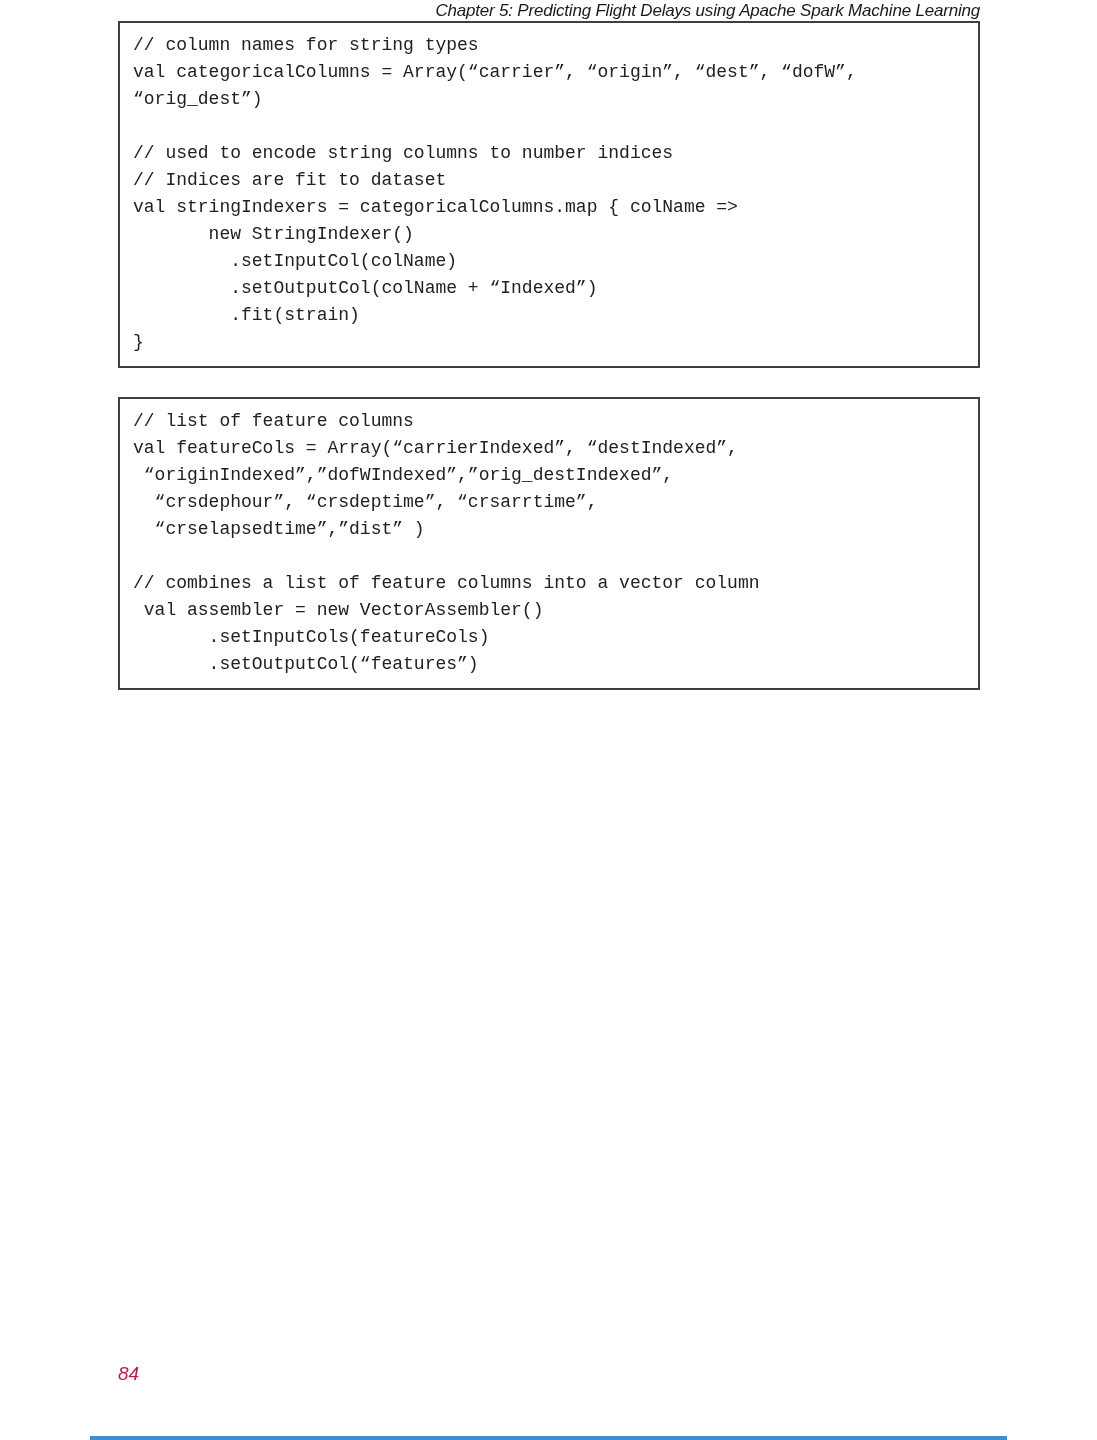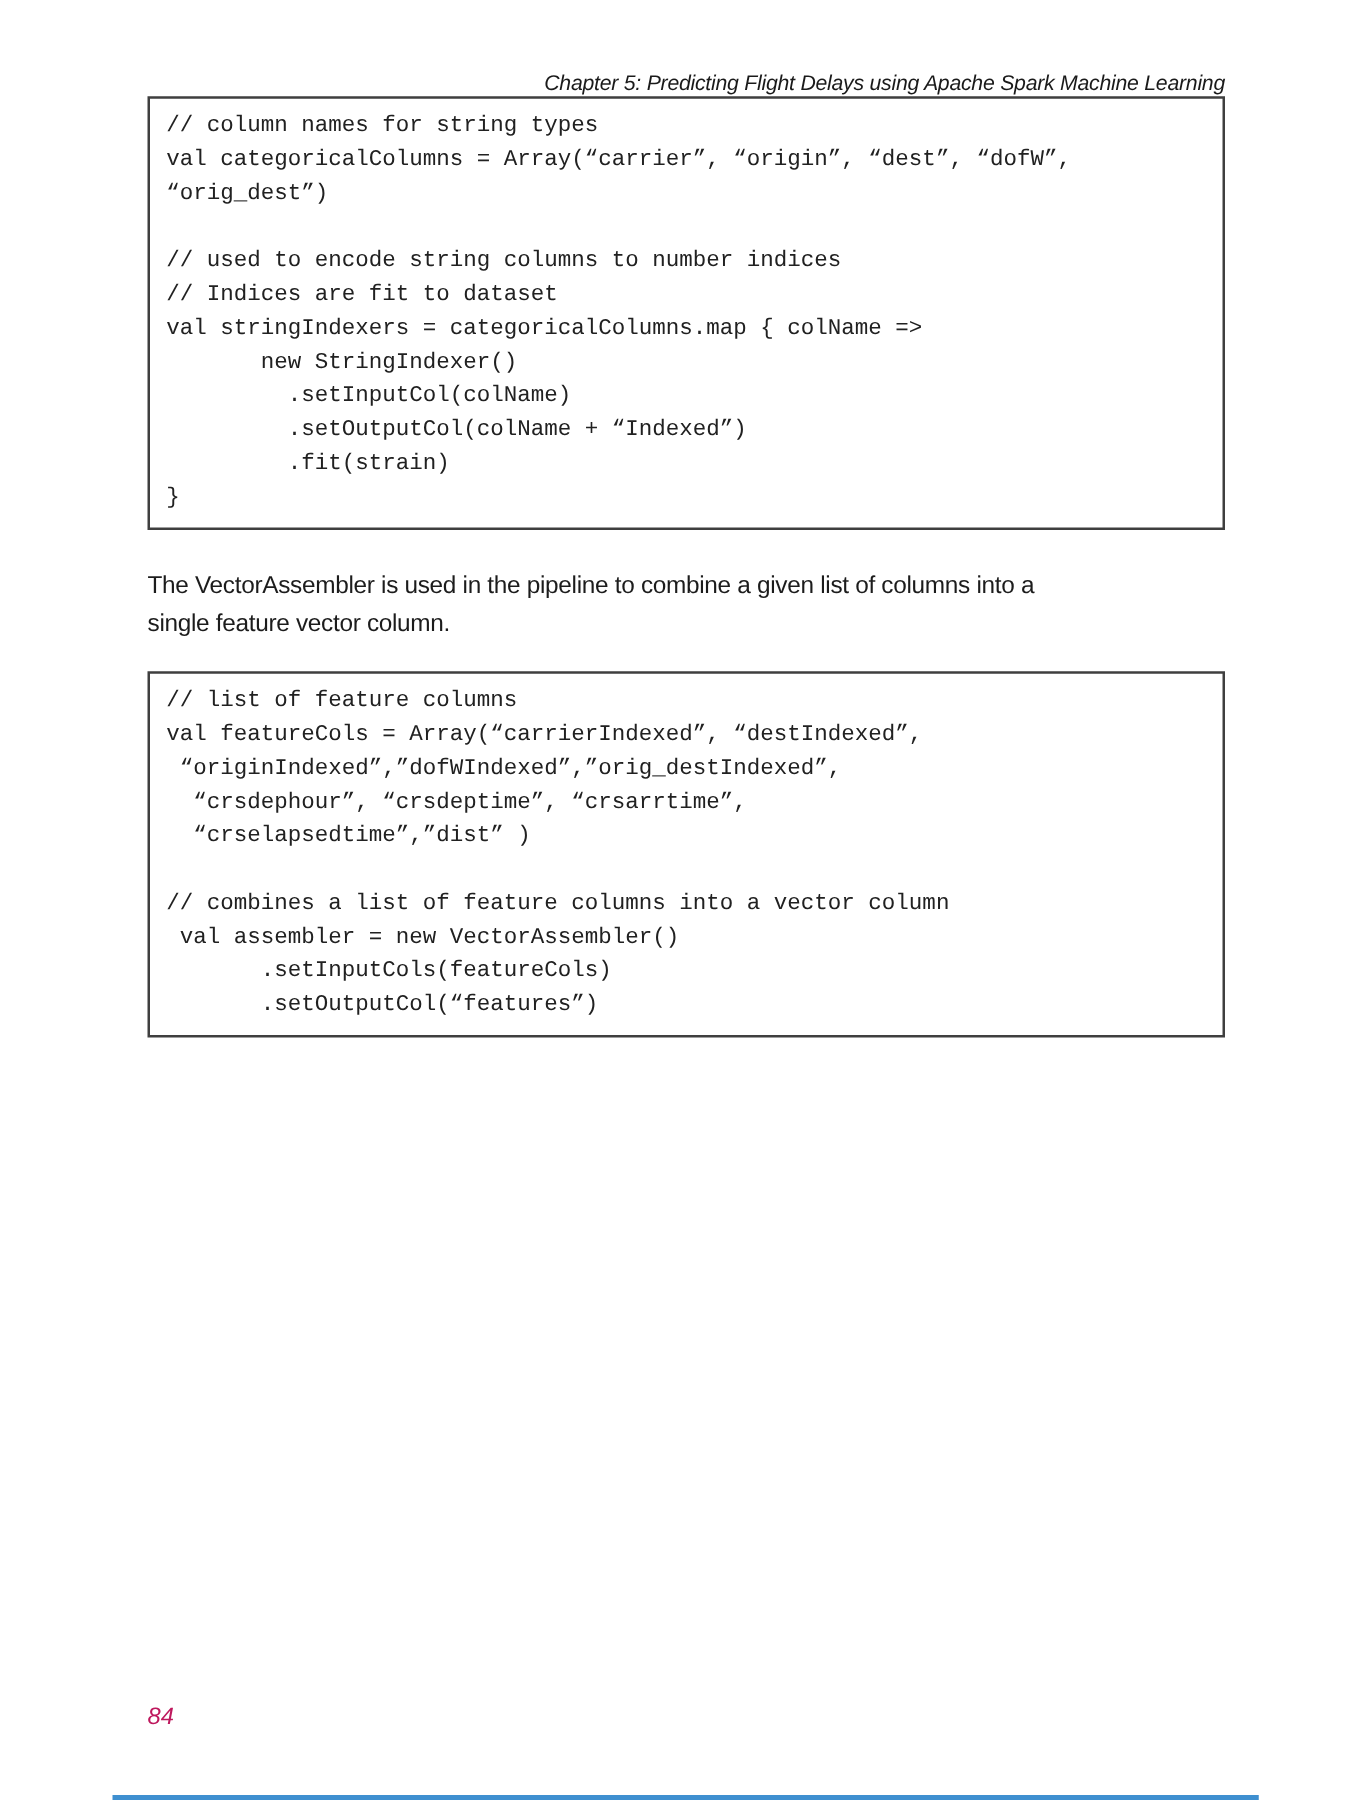--- a/index.html
+++ b/index.html
@@ -13,21 +13,20 @@
     height: 1440px;
     background: #ffffff;
     overflow: hidden;
     font-family: "Liberation Sans", sans-serif;
     color: #1d1d1d;
   }
   .content {
     padding: 0 117px 0 118px;
   }
   .running-header {
-    padding-top: 56px;
     text-align: right;
     font-style: italic;
     font-size: 17px;
     line-height: 21px;
     letter-spacing: -0.2px;
     color: #1a1a1a;
   }
   .body-text {
     font-size: 19.5px;
     line-height: 31px;
@@ -82,22 +81,20 @@
 // Indices are fit to dataset
 val stringIndexers = categoricalColumns.map { colName =&gt;
        new StringIndexer()
          .setInputCol(colName)
          .setOutputCol(colName + “Indexed”)
          .fit(strain)
 }</pre>
 
 
 
-    <p class="body-text">The VectorAssembler is used in the pipeline to combine a given list of columns into a
-single feature vector column.</p>
 
     <pre class="code-block">// list of feature columns
 val featureCols = Array(“carrierIndexed”, “destIndexed”,
  “originIndexed”,”dofWIndexed”,”orig_destIndexed”,
   “crsdephour”, “crsdeptime”, “crsarrtime”,
   “crselapsedtime”,”dist” )
 
 // combines a list of feature columns into a vector column
  val assembler = new VectorAssembler()
        .setInputCols(featureCols)

